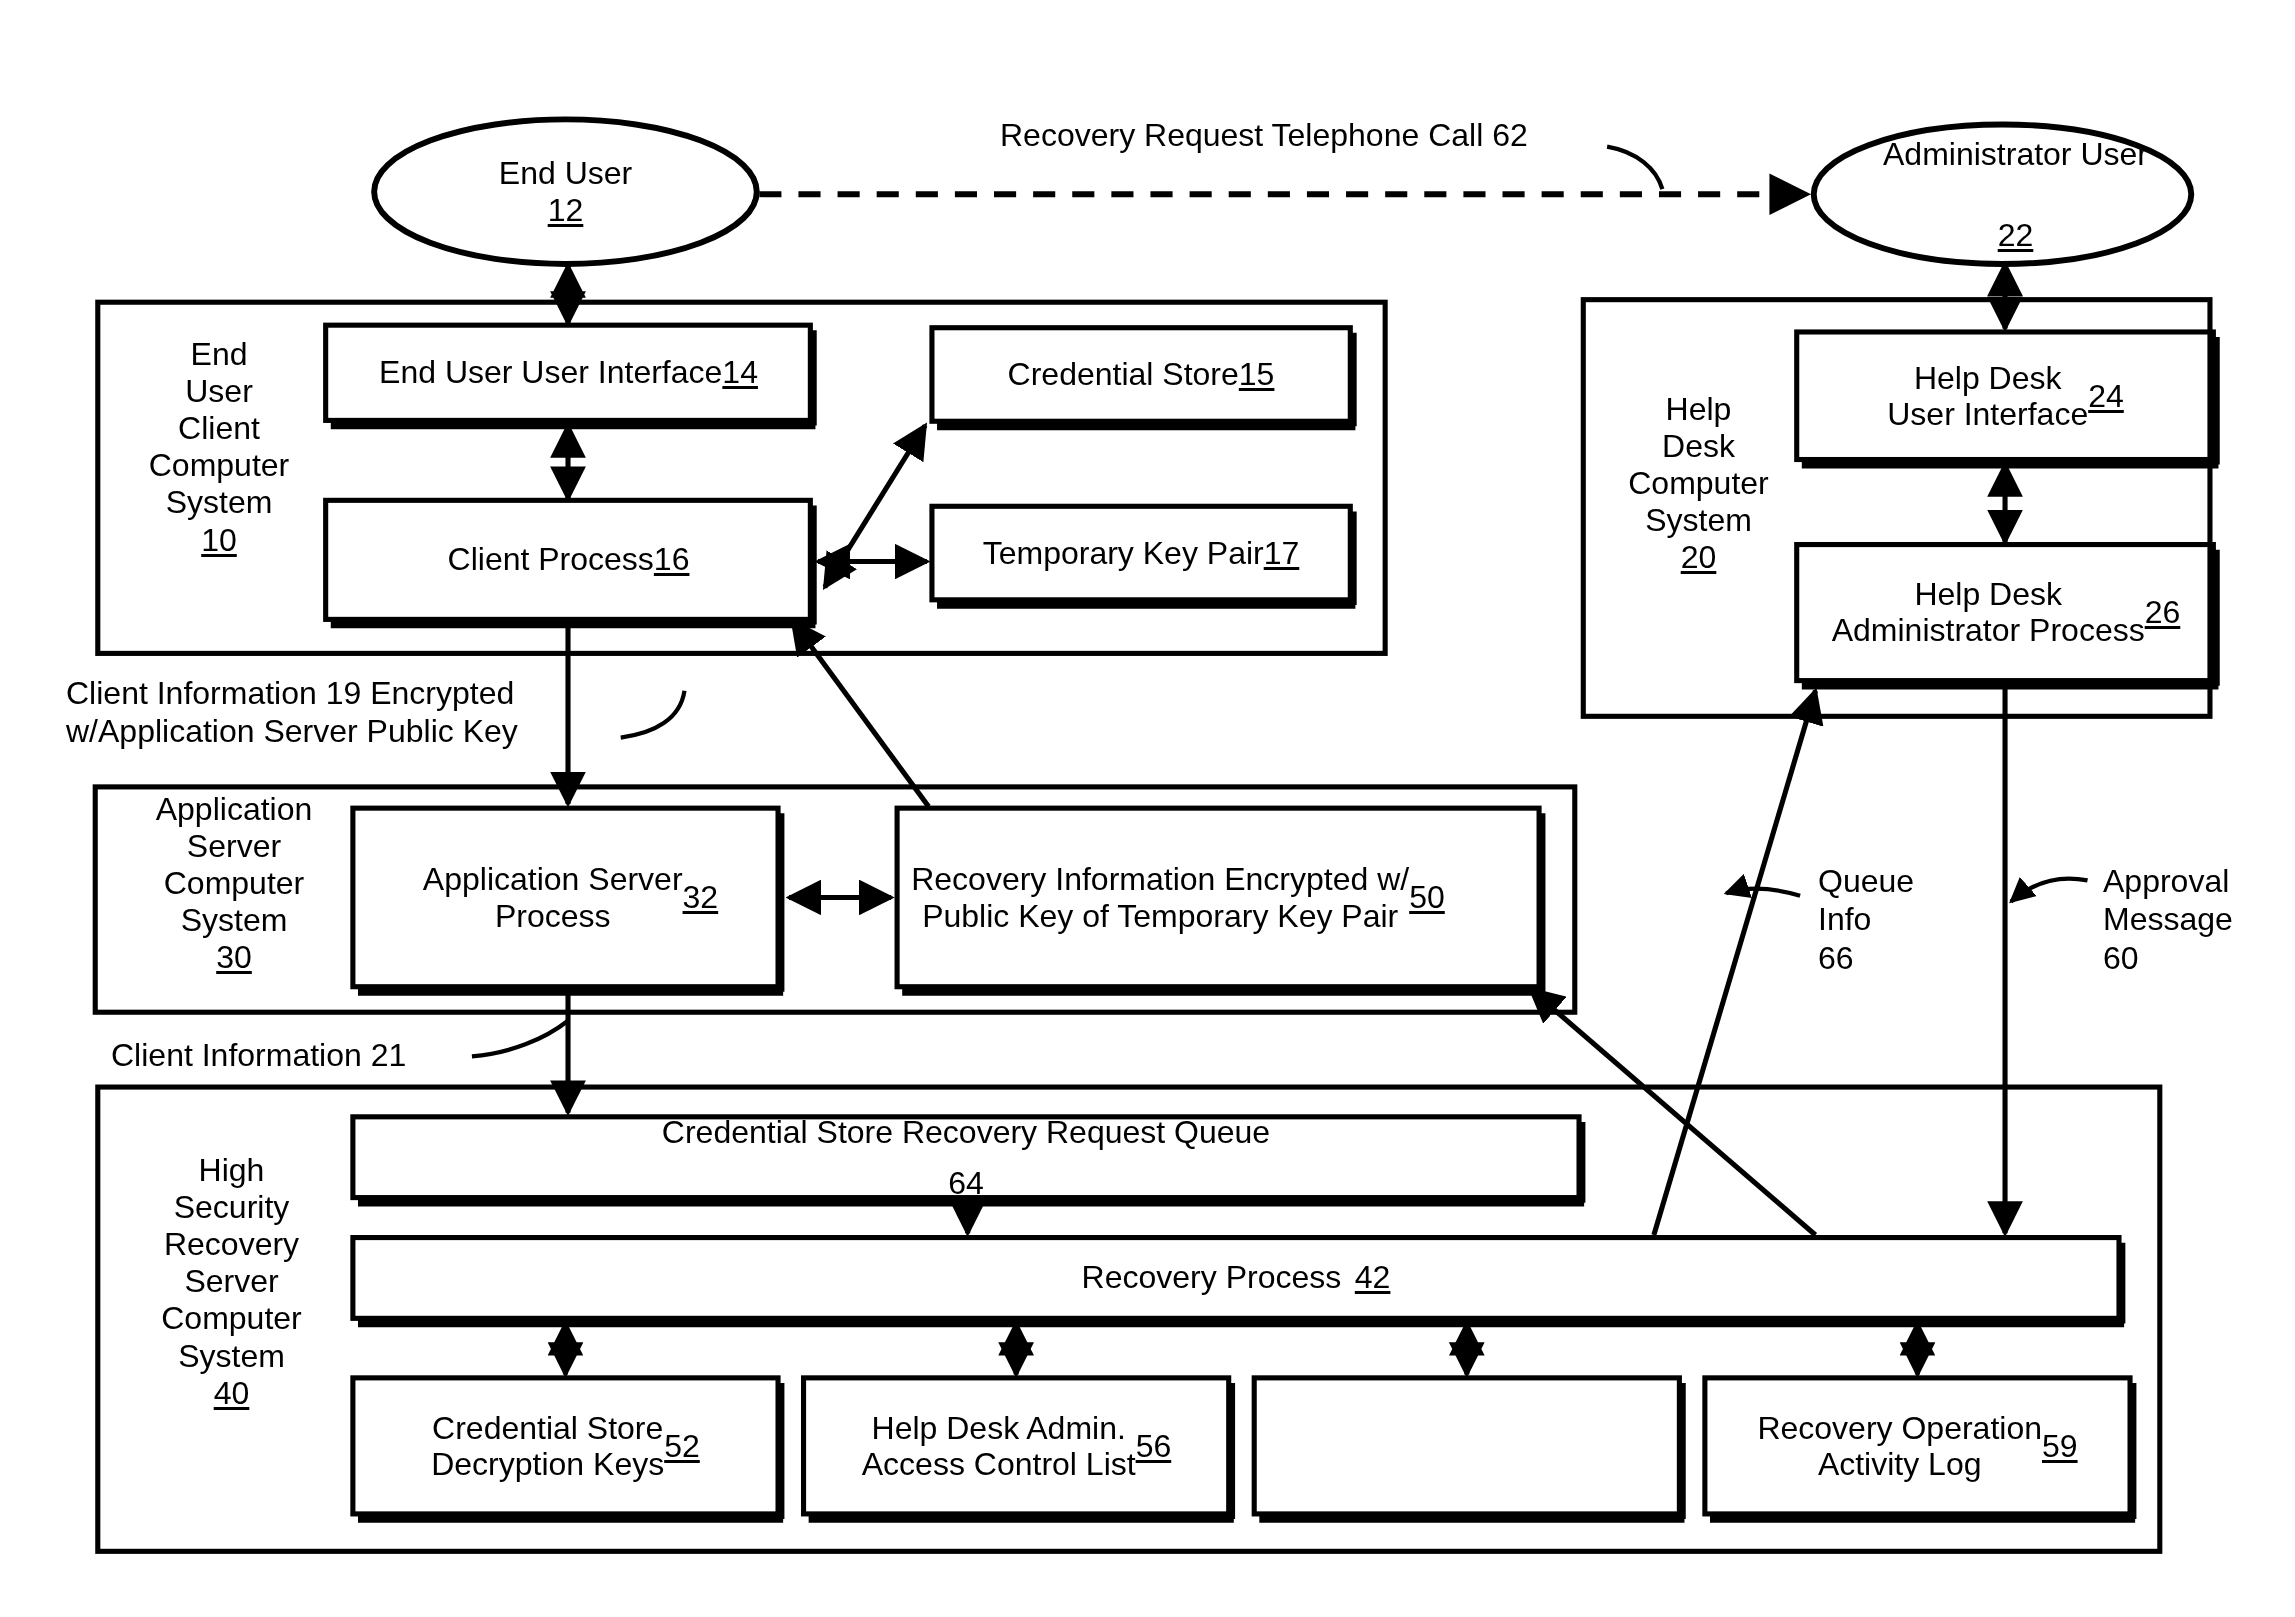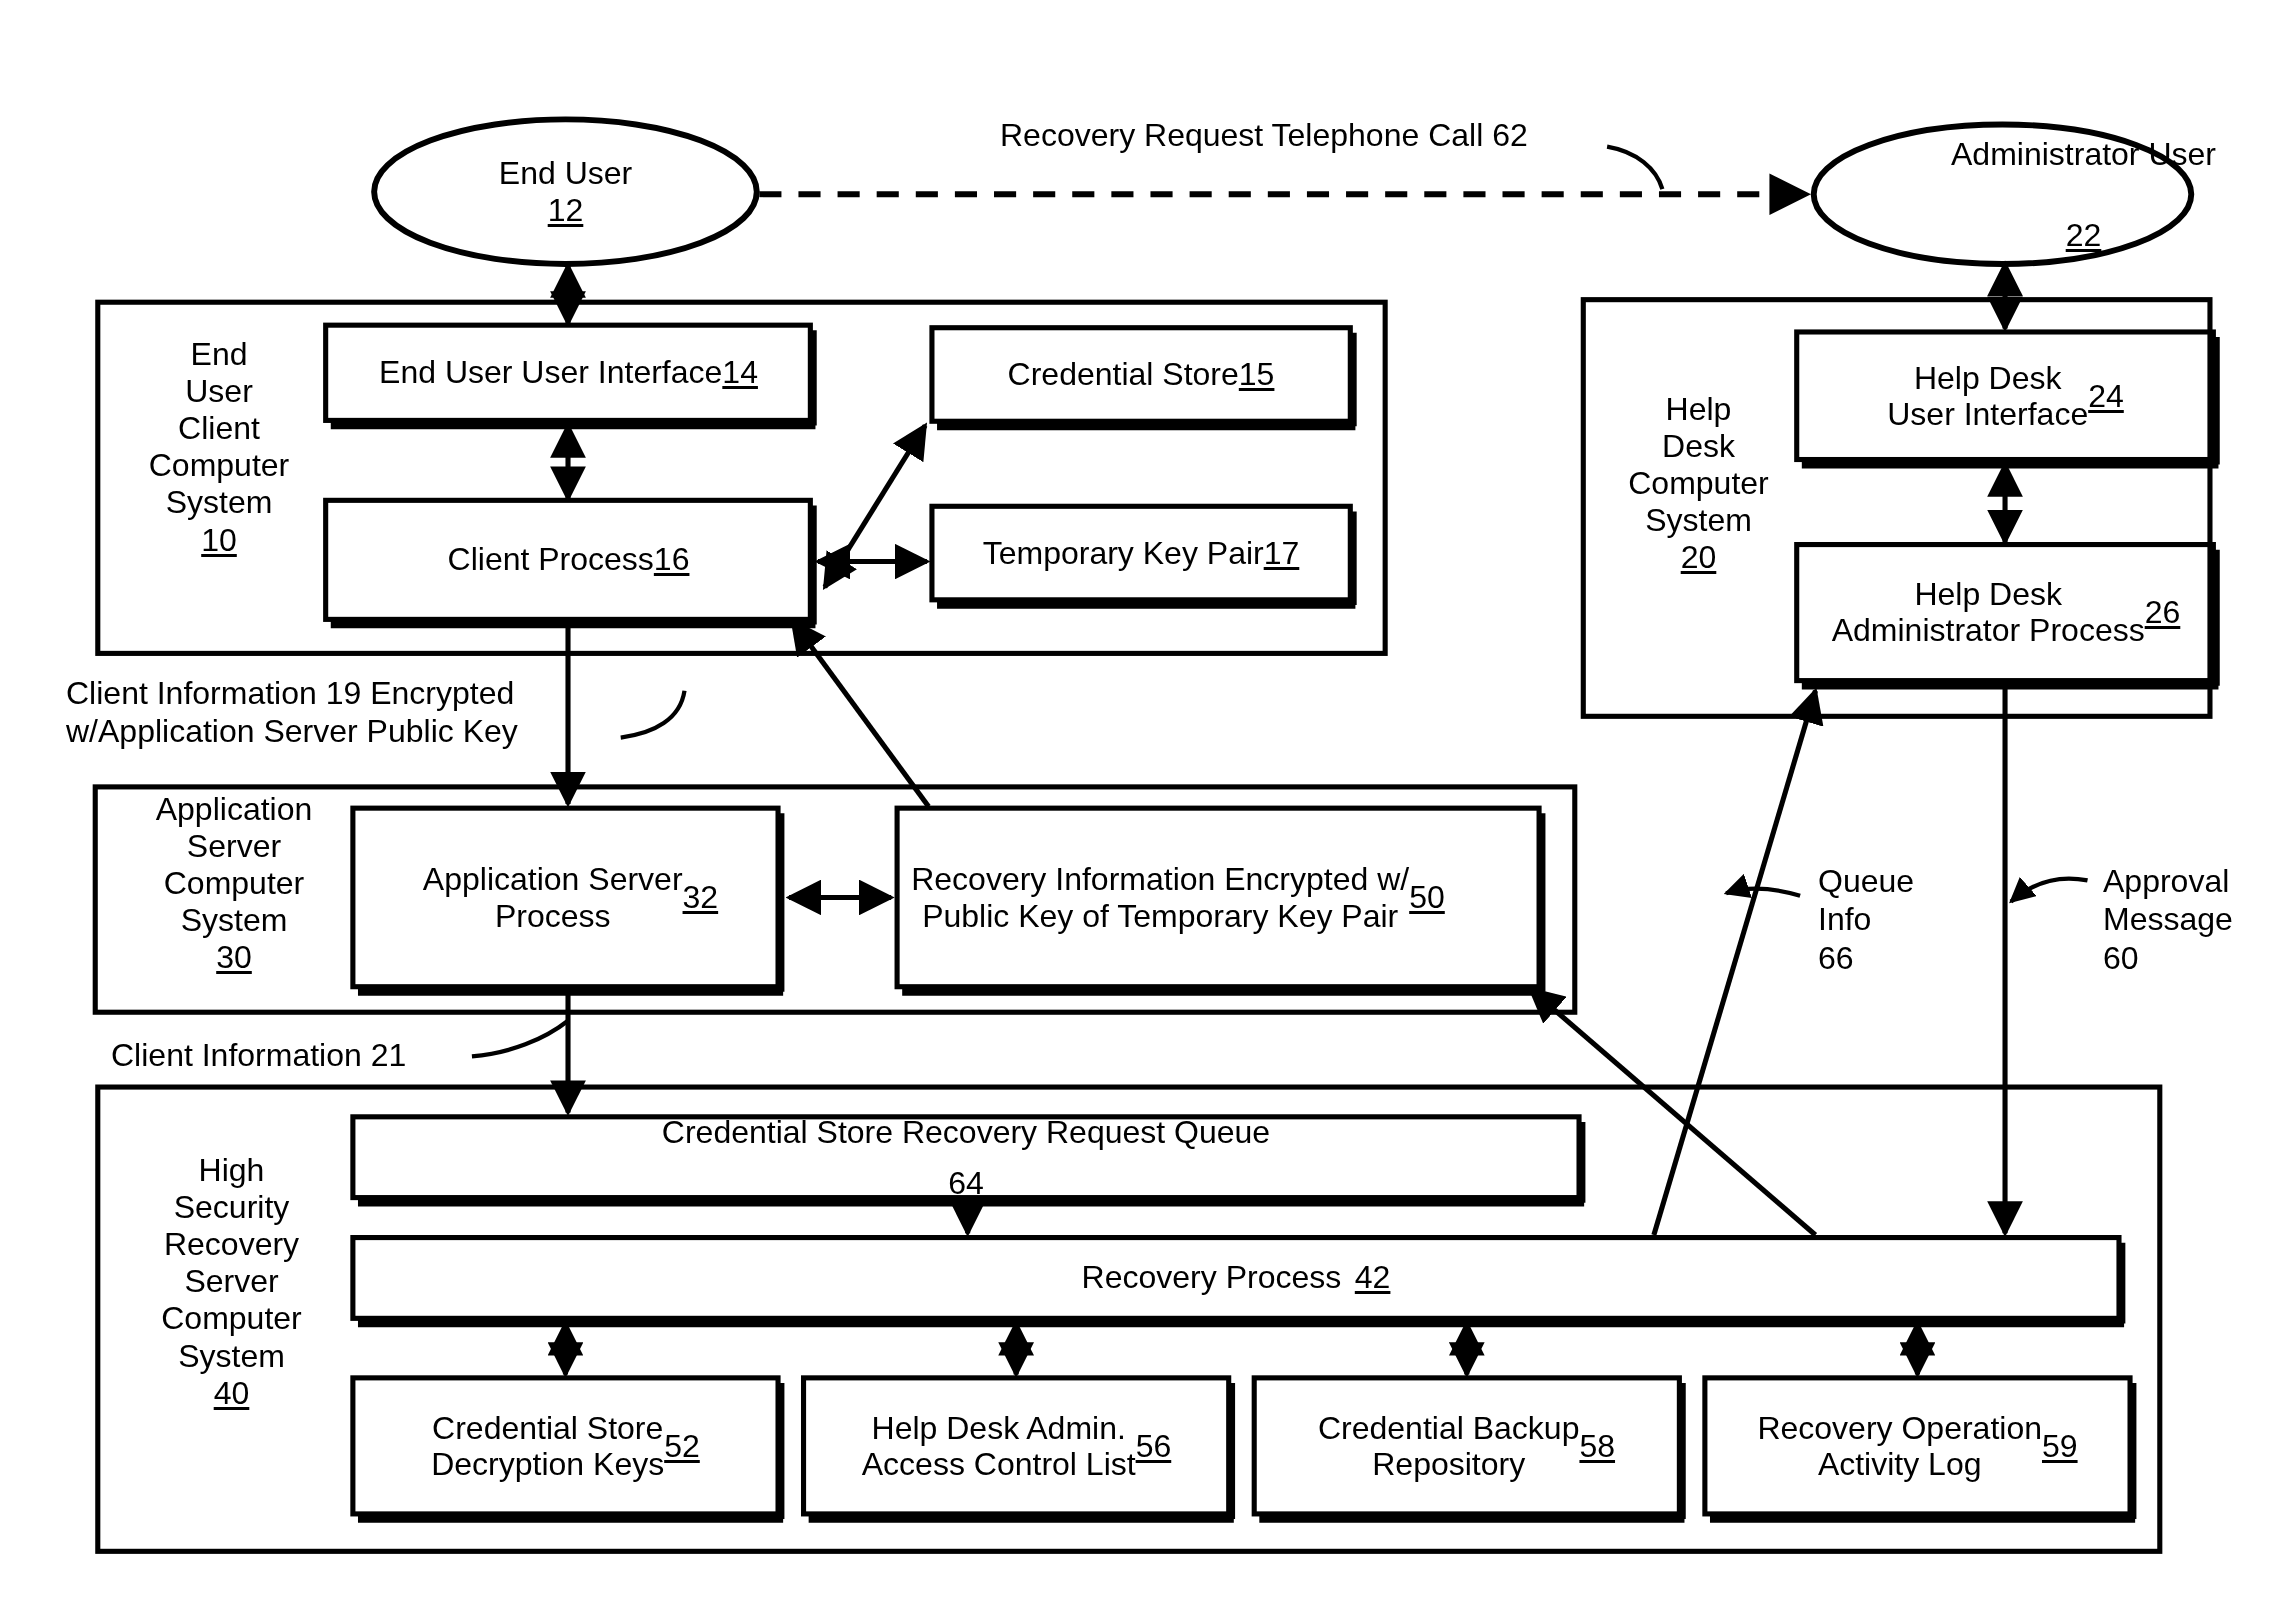--- a/index.html
+++ b/index.html
@@ -186,21 +186,21 @@
       <path d="M 2455 1035 C 2420 1028 2390 1038 2365 1060" stroke-width="5" marker-end="url(#arrowSm)"></path>
 
     </g>
   </svg>
 
   <div class="ellipse-label" style="left:374px; top:143px; width:383px; height:98px;">
     <span>End User</span>
     <span class="ref-num">12</span>
   </div>
 
-  <div class="ellipse-label" style="left:1892px; top:146px; width:383px; height:98px;gap:44px;">
+  <div class="ellipse-label" style="left:1824px; top:146px; width:383px; height:98px;gap:44px;">
     <span>Administrator User</span>
     <span class="ref-num">22</span>
   </div>
 
   <div class="sys-label" style="left:119px; top:336px; width:200px; height:289px;">
     <span>End
 User
 Client
 Computer
 System</span>
@@ -292,25 +292,20 @@
 Decryption Keys</span>
     <span class="ref-num">52</span>
   </div>
 
   <div class="node-label" style="left:804px; top:1378px; width:425px; height:136px;">
     <span>Help Desk Admin.
 Access Control List</span>
     <span class="ref-num">56</span>
   </div>
 
-  <div class="node-label" style="left:1254px; top:1378px; width:425px; height:136px;">
-    <span>Credential Backup
-Repository</span>
-    <span class="ref-num">58</span>
-  </div>
 
   <div class="node-label" style="left:1705px; top:1378px; width:425px; height:136px;">
     <span>Recovery Operation
 Activity Log</span>
     <span class="ref-num">59</span>
   </div>
 
   <div class="free-label" style="left:976px; top:116px; width:646px;margin-left:24px;">Recovery Request Telephone Call 62</div>
 
   <div class="free-label" style="left:66px; top:674px; width:578px;">Client Information 19 Encrypted

